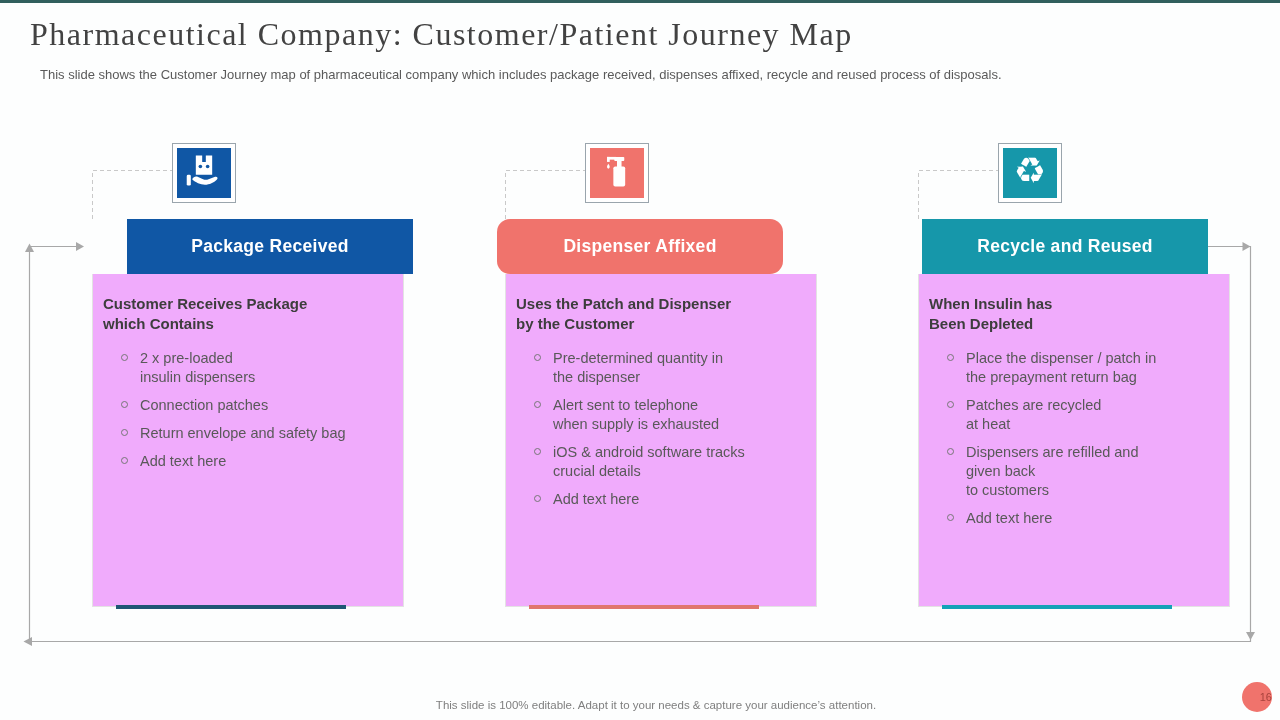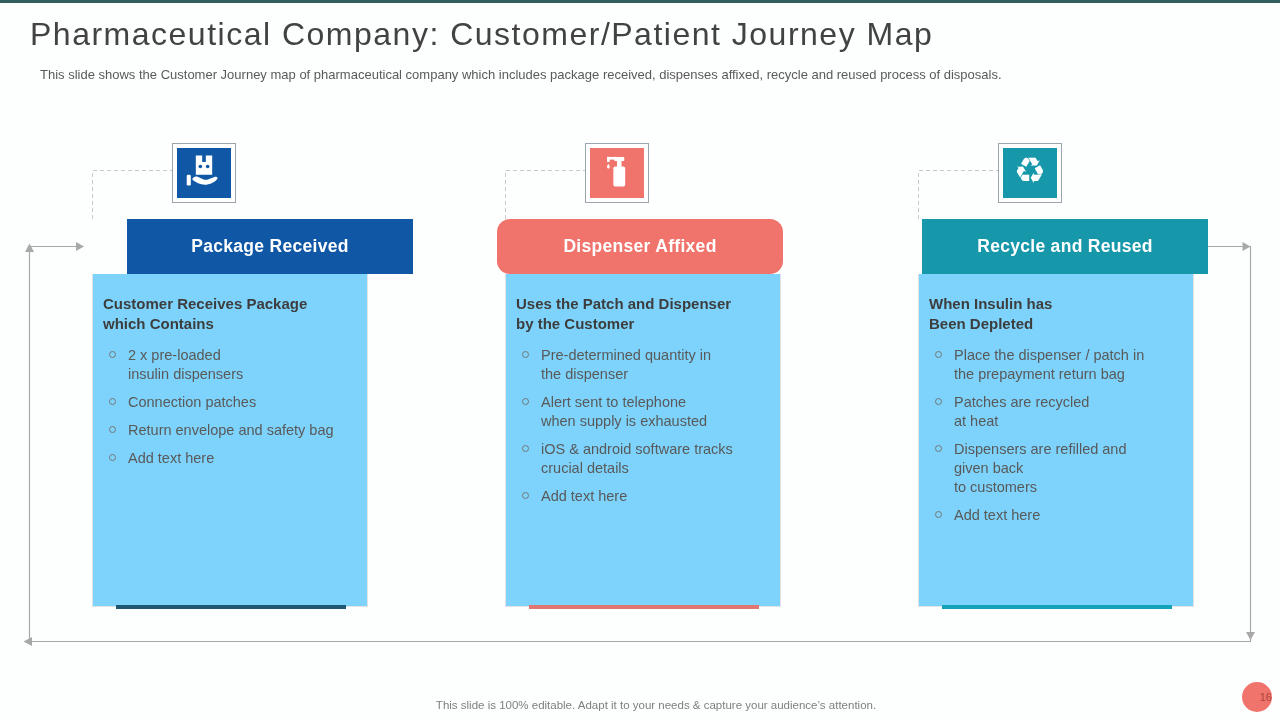--- a/index.html
+++ b/index.html
@@ -3,21 +3,21 @@
 <meta charset="utf-8">
 <style>
   html,body{margin:0;padding:0;background:#fff;}
   #slide{
     position:relative;width:1280px;height:720px;background:#fdfefe;overflow:hidden;
     font-family:"Liberation Sans", sans-serif;
   }
   .top-line{position:absolute;left:0;top:0;width:1280px;height:3px;background:#315f5d;}
   .title{
     position:absolute;left:30px;top:16px;width:1200px;
-    font-size:32px;letter-spacing:1.5px;color:#424242;font-weight:400;white-space:nowrap;
+    font-size:32px;letter-spacing:1.5px;color:#424242;font-weight:400;white-space:nowrap;font-family:Liberation Serif, serif;
   }
   .subtitle{position:absolute;left:40px;top:67px;width:1100px;font-size:13px;color:#5a5a5a;}
   svg.overlay{position:absolute;left:0;top:0;z-index:0;}
   .solid-line{stroke:#a8a8a8;stroke-width:1.2;fill:none;}
   .arrow-head{fill:#a8a8a8;stroke:none;}
   .dash-line{stroke:#c9c9c9;stroke-width:1;fill:none;stroke-dasharray:4 3;}
 
   .stage{position:absolute;top:138px;width:286px;height:469px;z-index:1;}
   #stage-1{left:84px;} #stage-2{left:497px;} #stage-3{left:910px;}
 
@@ -34,29 +34,29 @@
   .stage-header{
     position:absolute;left:0;top:81px;width:286px;height:55px;
     display:flex;align-items:center;justify-content:center;
   }
   .stage.blue  .stage-header{background:#1057A5;margin-left:43px;}
   .stage.salmon .stage-header{background:#F0736C;border-radius:13px;}
   .stage.teal  .stage-header{background:#1697AA;margin-left:12px;}
   .stage-header span{color:#fff;font-size:17.5px;font-weight:bold;letter-spacing:.3px;}
 
   .stage-body{
-    position:absolute;left:8px;top:136px;width:276px;bottom:0;
-    background:#7dd3fc;border:1px solid #e3e3e3;border-top:none;box-sizing:border-box;
+    position:absolute;left:8px;top:136px;width:312px;bottom:0;
+    background:#f0abfc;border:1px solid #e3e3e3;border-top:none;box-sizing:border-box;
     padding:20px 10px 0 10px;
   }
   .stage-heading{
     font-size:15px;font-weight:bold;color:#3d3d3d;line-height:1.3;
     white-space:pre-line;margin:0 0 13px 0;
   }
-  ul.bullets{list-style:none;margin:4px;padding:0;}
+  ul.bullets{list-style:none;margin:16px;padding:0;}
   ul.bullets li{
     position:relative;padding-left:21px;margin-bottom:9px;
     font-size:14.5px;color:#595959;line-height:19px;white-space:pre-line;
   }
   ul.bullets li::before{
     content:"";position:absolute;left:2px;top:5px;width:7px;height:7px;
     border:1.5px solid #767676;border-radius:50%;box-sizing:border-box;background:transparent;
   }
   .bottom-bar{position:absolute;left:32px;bottom:-2px;width:230px;height:4px;z-index:2;}
   .stage.blue  .bottom-bar{background:#1f5674;}

